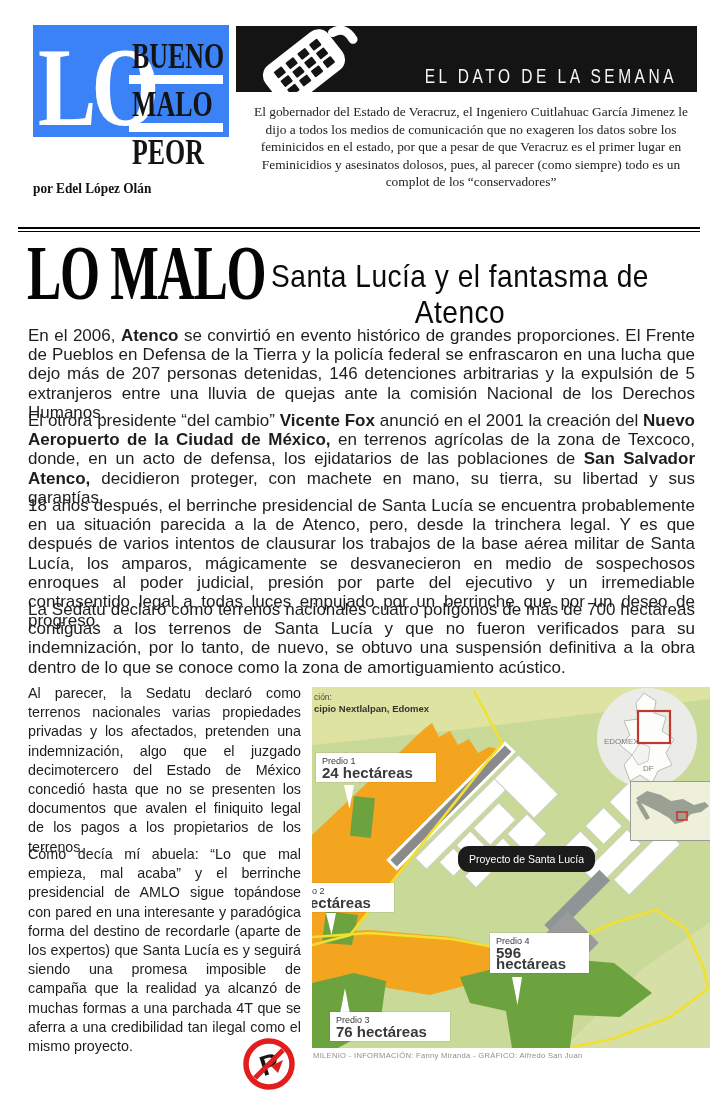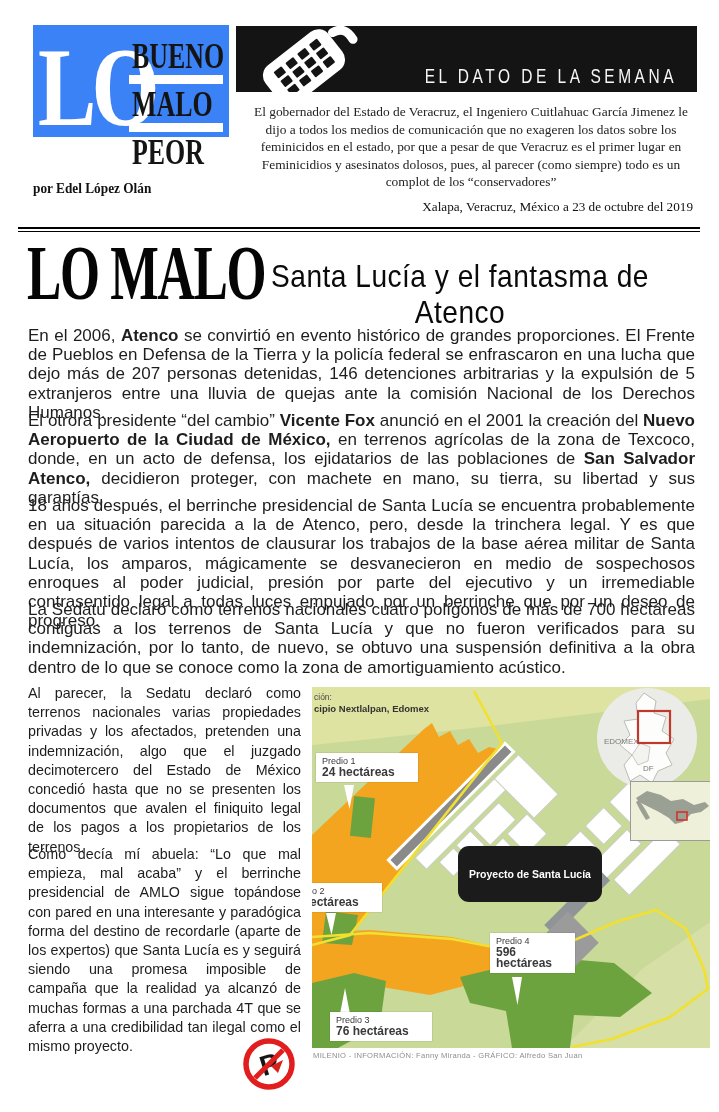--- a/index.html
+++ b/index.html
@@ -41,27 +41,27 @@
 
   
   .para{left:28px;width:667px;text-align:justify;font-size:17px;line-height:19.2px;color:#1d1d1d;}
   .colpara{left:28px;width:273px;text-align:justify;font-size:14.3px;line-height:19.2px;color:#1d1d1d;}
   .para b,.colpara b{font-weight:700;}
 
   
   #map{left:312px;top:687px;width:398px;height:361px;overflow:hidden;}
   .mlabel{position:absolute;background:#ffffff;padding:3px 23px 4px 6px;color:#3a3a3a;
           font-size:9px;line-height:11px;box-shadow:0 0 1px rgba(0,0,0,.35);white-space:nowrap;}
-  .mlabel .area{font-weight:700;font-size:12px;}
+  .mlabel .area{font-weight:700;font-size:15px;}
   .tail-down{position:absolute;width:10px;background:#ffffff;clip-path:polygon(0 0,100% 0,55% 100%);}
   .tail-up{position:absolute;width:10px;background:#ffffff;clip-path:polygon(50% 0,100% 100%,0 100%);}
   #map-location{position:absolute;left:2px;top:5px;color:#4a4a4a;font-size:8.5px;line-height:11px;}
   #map-location .loc2{font-weight:700;font-size:9.5px;color:#333;}
   #project-pill{position:absolute;left:146px;top:159px;background:#1b1b1b;color:#fff;
-          font-weight:700;font-size:10.5px;line-height:12px;padding:22px 11px;border-radius:11px;white-space:nowrap;}
+          font-weight:400;font-size:10.5px;line-height:12px;padding:7px 11px;border-radius:11px;white-space:nowrap;}
   #inset-circle{position:absolute;left:284px;top:0px;width:102px;height:102px;}
   #inset-mexico{position:absolute;left:318px;top:94px;width:84px;height:58px;
           background:#eff0da;border:1px solid #9b9b9b;}
   .inset-label{fill:#7c7c78;font-size:8px;font-family:"Liberation Sans",sans-serif;}
   #map-credit{left:313px;top:1051px;font-size:7.6px;color:#8e8e8e;letter-spacing:.3px;}
 
   #prohibition-icon{left:242px;top:1037px;width:54px;height:54px;}
 </style>
 </head>
 <body>
@@ -97,21 +97,20 @@
             <rect x="66" y="43" width="10" height="8" rx="1"></rect>
         </g>
         <rect x="92" y="-2" width="30" height="12" rx="6" fill="#ffffff" transform="rotate(22 100 4)"></rect>
         <path d="M92,26 q14,2 12,18" stroke="#ffffff" stroke-width="9" fill="none" stroke-linecap="round"></path>
       </g>
     </svg>
     <div id="banner-title" class="abs">EL DATO DE LA SEMANA</div>
   </div>
 
   <div id="intro-par" class="abs">El gobernador del Estado de Veracruz, el Ingeniero Cuitlahuac García Jimenez le dijo a todos los medios de comunicación que no exageren los datos sobre los feminicidos en el estado, por que a pesar de que Veracruz es el primer lugar en Feminicidios y asesinatos dolosos, pues, al parecer (como siempre) todo es un complot de los “conservadores”</div>
-  <div id="dateline" class="abs">Xalapa, Veracruz, México a 23  de octubre del 2019</div>
   <div id="double-rule" class="abs"></div>
 
   <div id="section-label" class="abs">LO MALO</div>
   <div id="headline" class="abs">Santa Lucía y el fantasma de Atenco</div>
 
   <div class="para abs" style="top:326px;"><span>En el 2006, </span><b>Atenco</b><span> se convirtió en evento histórico de grandes proporciones. El Frente de Pueblos en Defensa de la Tierra y la policía federal se enfrascaron en una lucha que dejo más de 207 personas detenidas, 146 detenciones arbitrarias y la expulsión de 5 extranjeros entre una lluvia de quejas ante la comisión Nacional de los Derechos Humanos.</span></div>
   <div class="para abs" style="top:411px;"><span>El otrora presidente “del cambio” </span><b>Vicente Fox</b><span> anunció en el 2001 la creación del </span><b>Nuevo Aeropuerto de la Ciudad de México,</b><span> en terrenos agrícolas de la zona de Texcoco, donde, en un acto de defensa, los ejidatarios de las poblaciones de </span><b>San Salvador Atenco,</b><span> decidieron proteger, con machete en mano, su tierra, su libertad y sus garantías.</span></div>
   <div class="para abs" style="top:496px;"><span>18 años después, el berrinche presidencial de Santa Lucía se encuentra probablemente en ua situación parecida a la de Atenco, pero, desde la trinchera legal. Y es que después de varios intentos de clausurar los trabajos de la base aérea militar de Santa Lucía, los amparos, mágicamente se desvanecieron en medio de sospechosos enroques al poder judicial, presión por parte del ejecutivo y un irremediable contrasentido legal a todas luces empujado por un berrinche que por un deseo de progreso.</span></div>
   <div class="para abs" style="top:600px;"><span>La Sedatu declaró como terrenos nacionales cuatro polígonos de más de 700 hectáreas contiguas a los terrenos de Santa Lucía y que no fueron verificados para su indemnización, por lo tanto, de nuevo, se obtuvo una suspensión definitiva a la obra dentro de lo que se conoce como la zona de amortiguamiento acústico.</span></div>
 

